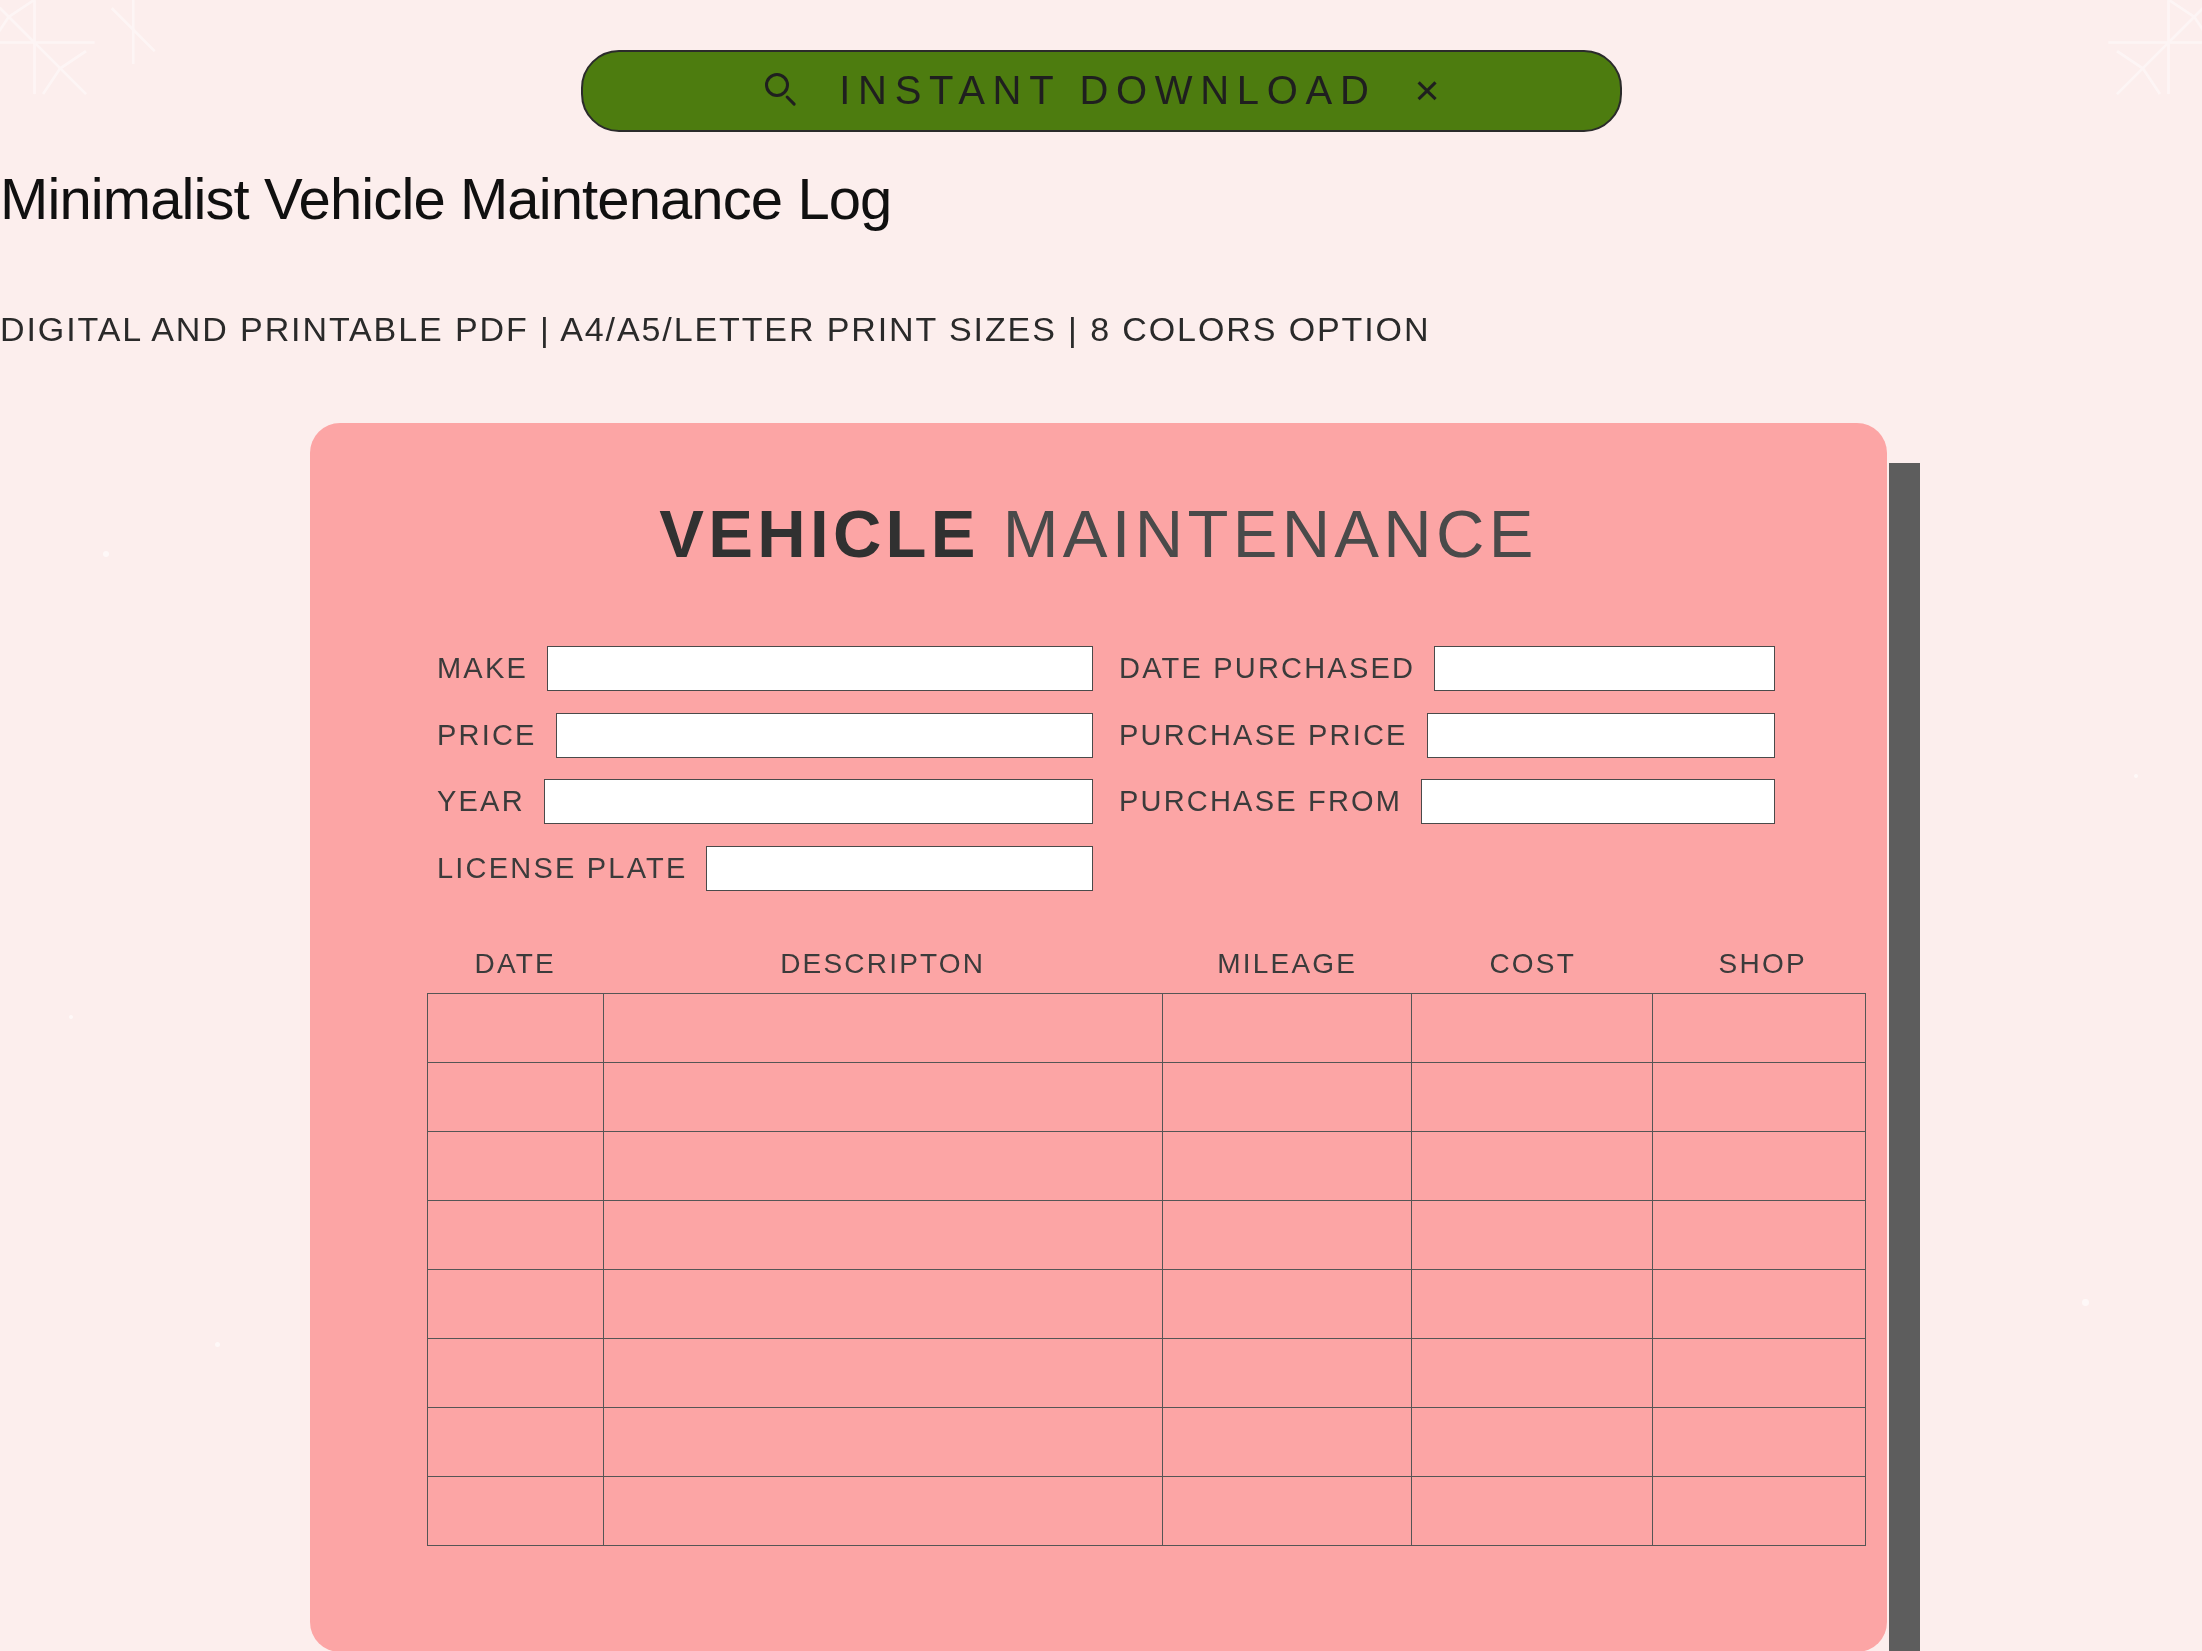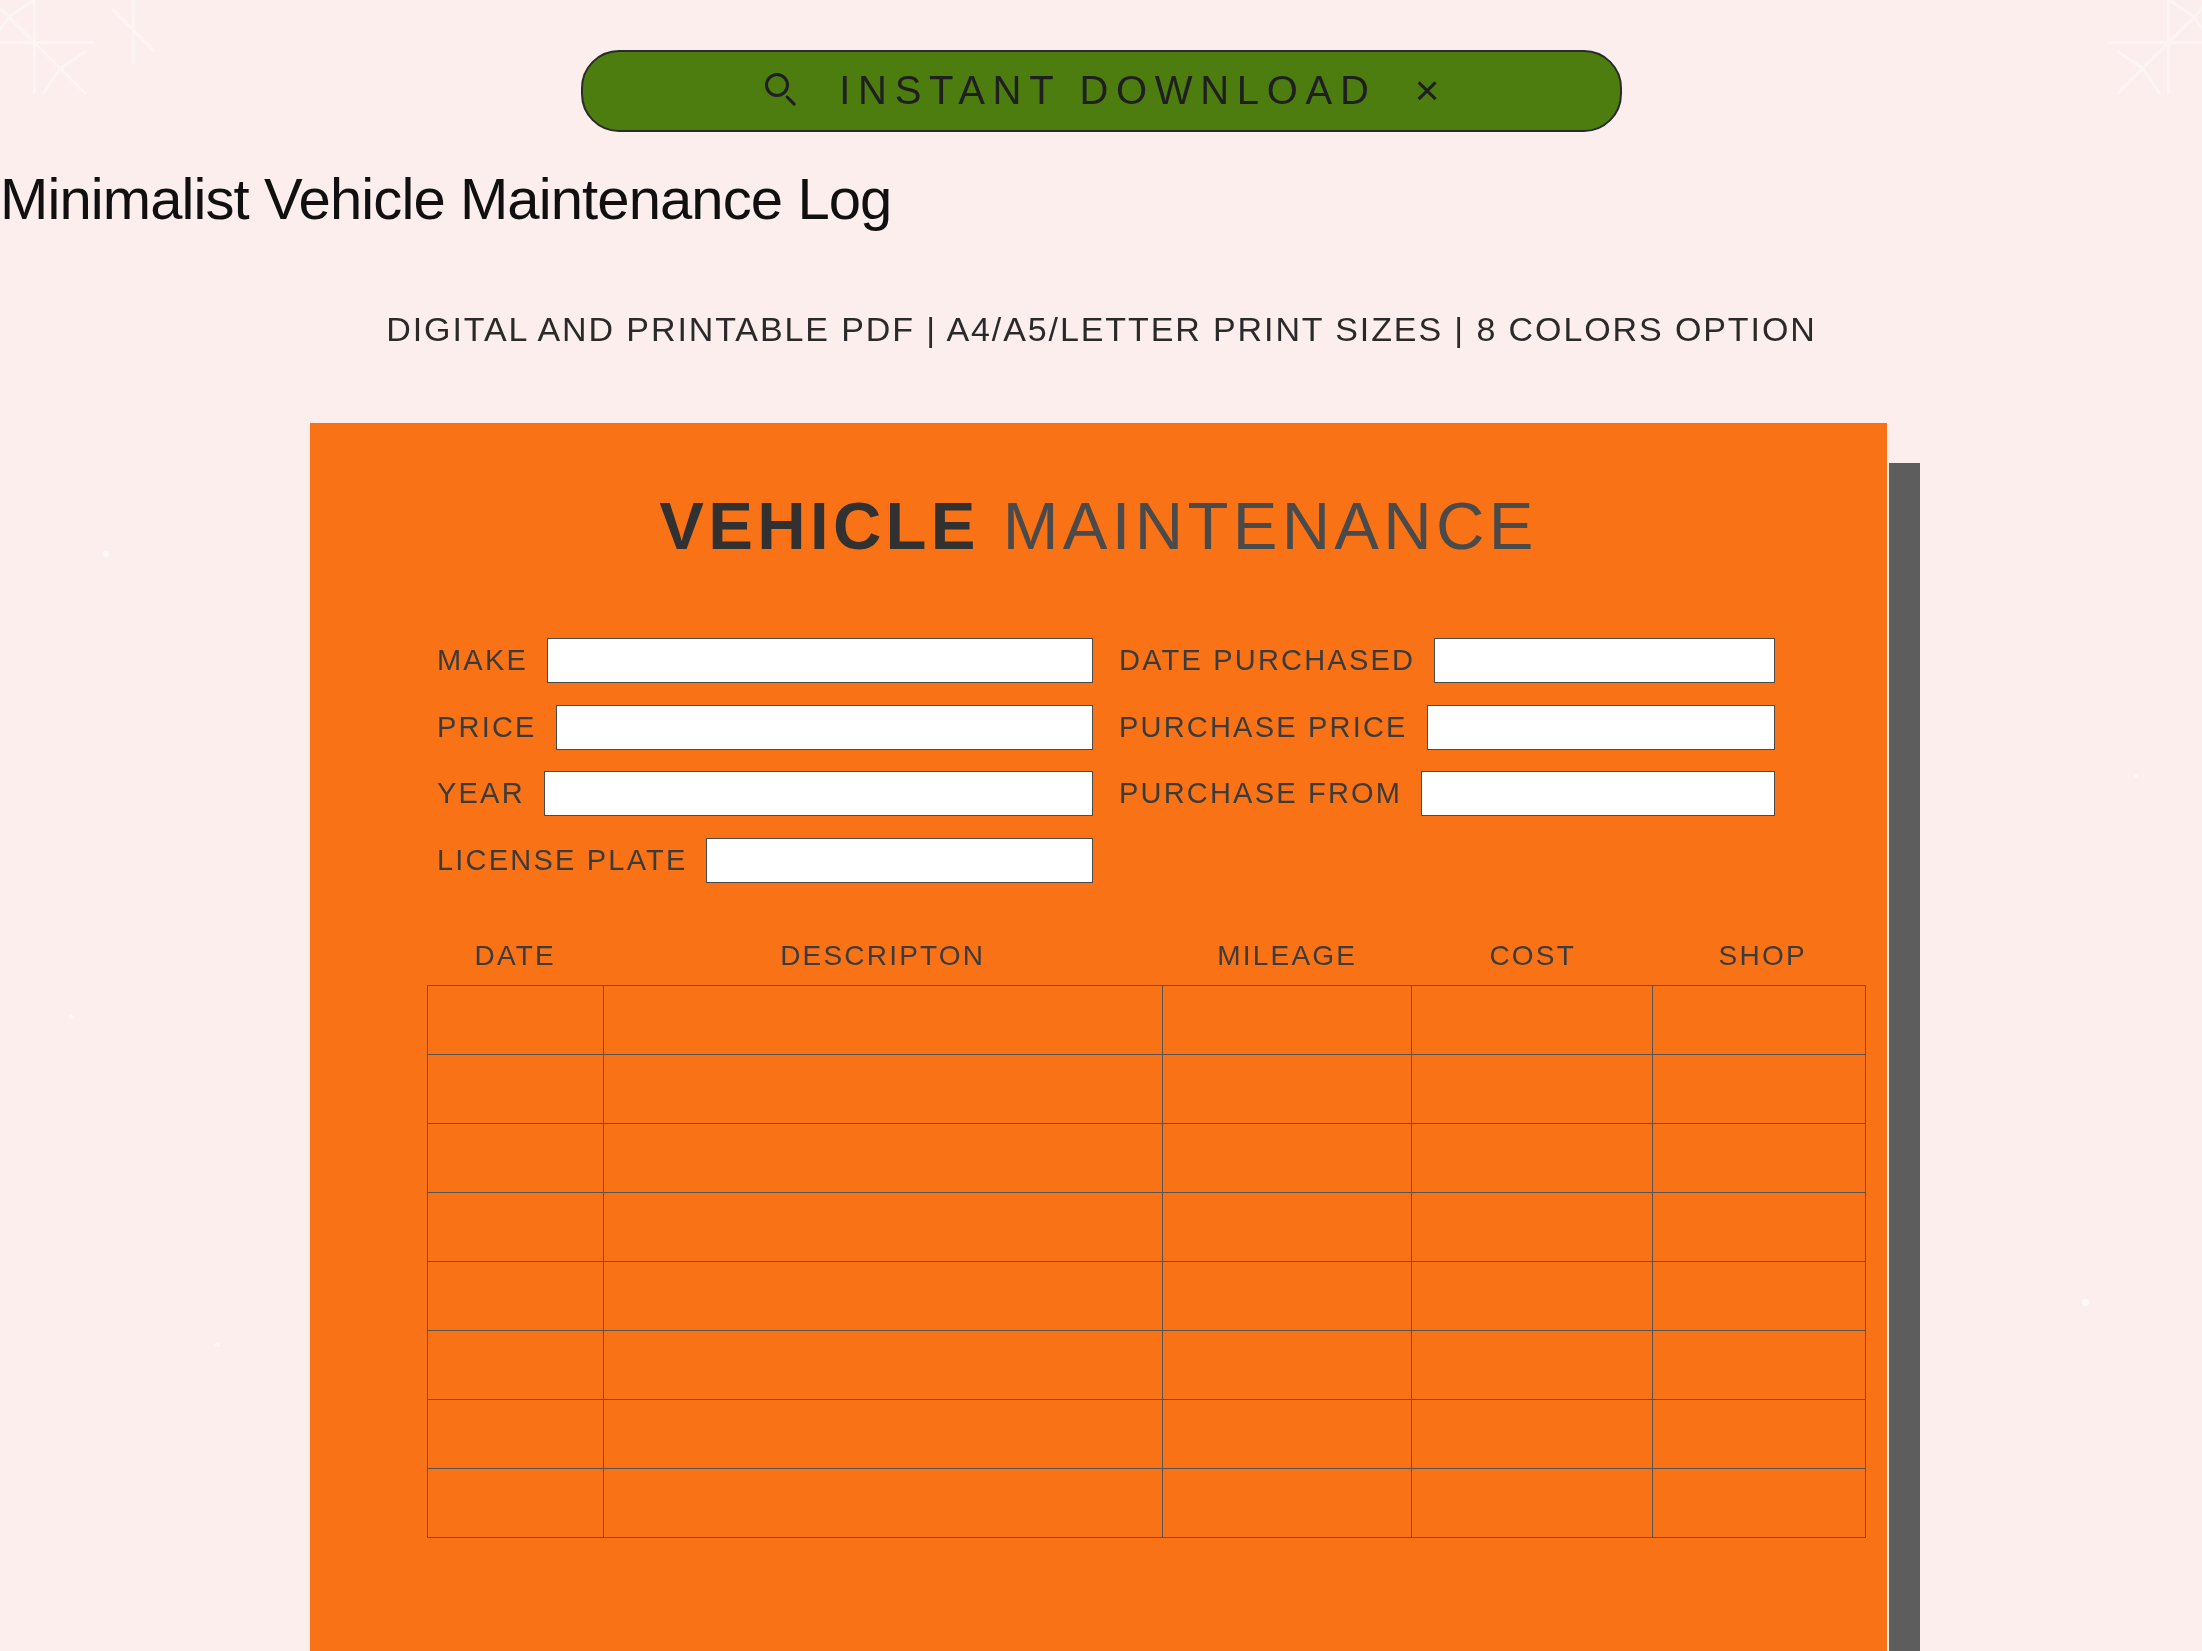--- a/index.html
+++ b/index.html
@@ -103,21 +103,21 @@
     font-size: 58px;
     letter-spacing: -0.9px;
     color: #101010;
     font-weight: 400;
   }
 
   .subtitle {
     position: absolute;
     top: 310px;
     width: 100%;
-    text-align: center;
+    text-align: left;
     font-size: 34px;
     letter-spacing: 1.9px;
     color: #2a2a2a;
     font-weight: 400;
   }
 
   
   .shadow-bar {
     position: absolute;
     left: 1889px;
@@ -126,22 +126,23 @@
     height: 1189px;
     background: #5d5d5d;
   }
 
   .sheet {
     position: absolute;
     left: 310px;
     top: 423px;
     width: 1577px;
     height: 1229px;
-    background: #f97316;
-    padding: 4px 112px;
+    background: #fca5a5;
+    padding: 12px 112px;
+    border-radius: 30px;
   }
 
   .sheet-title {
     text-align: center;
     margin-top: 60px;
     font-size: 67px;
     letter-spacing: 4.3px;
     color: #3a3a3a;
     white-space: nowrap;
   }

